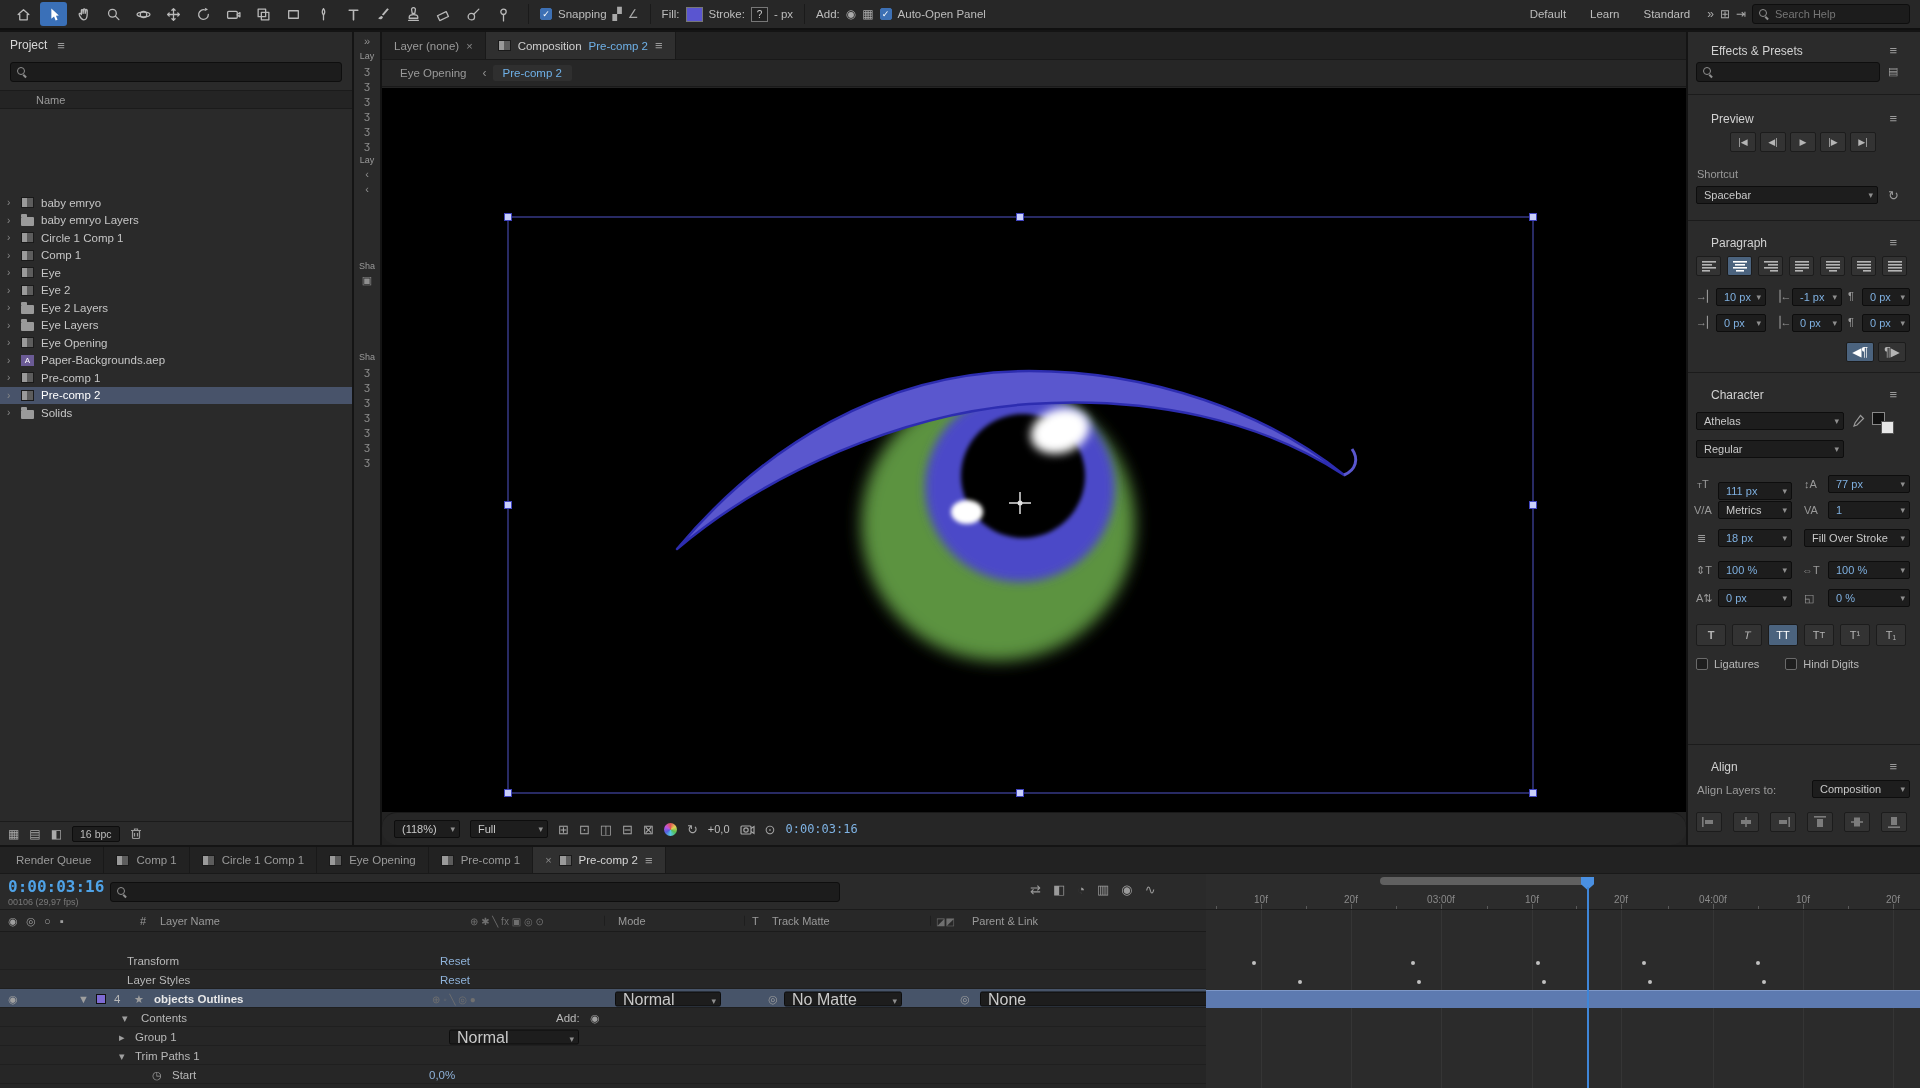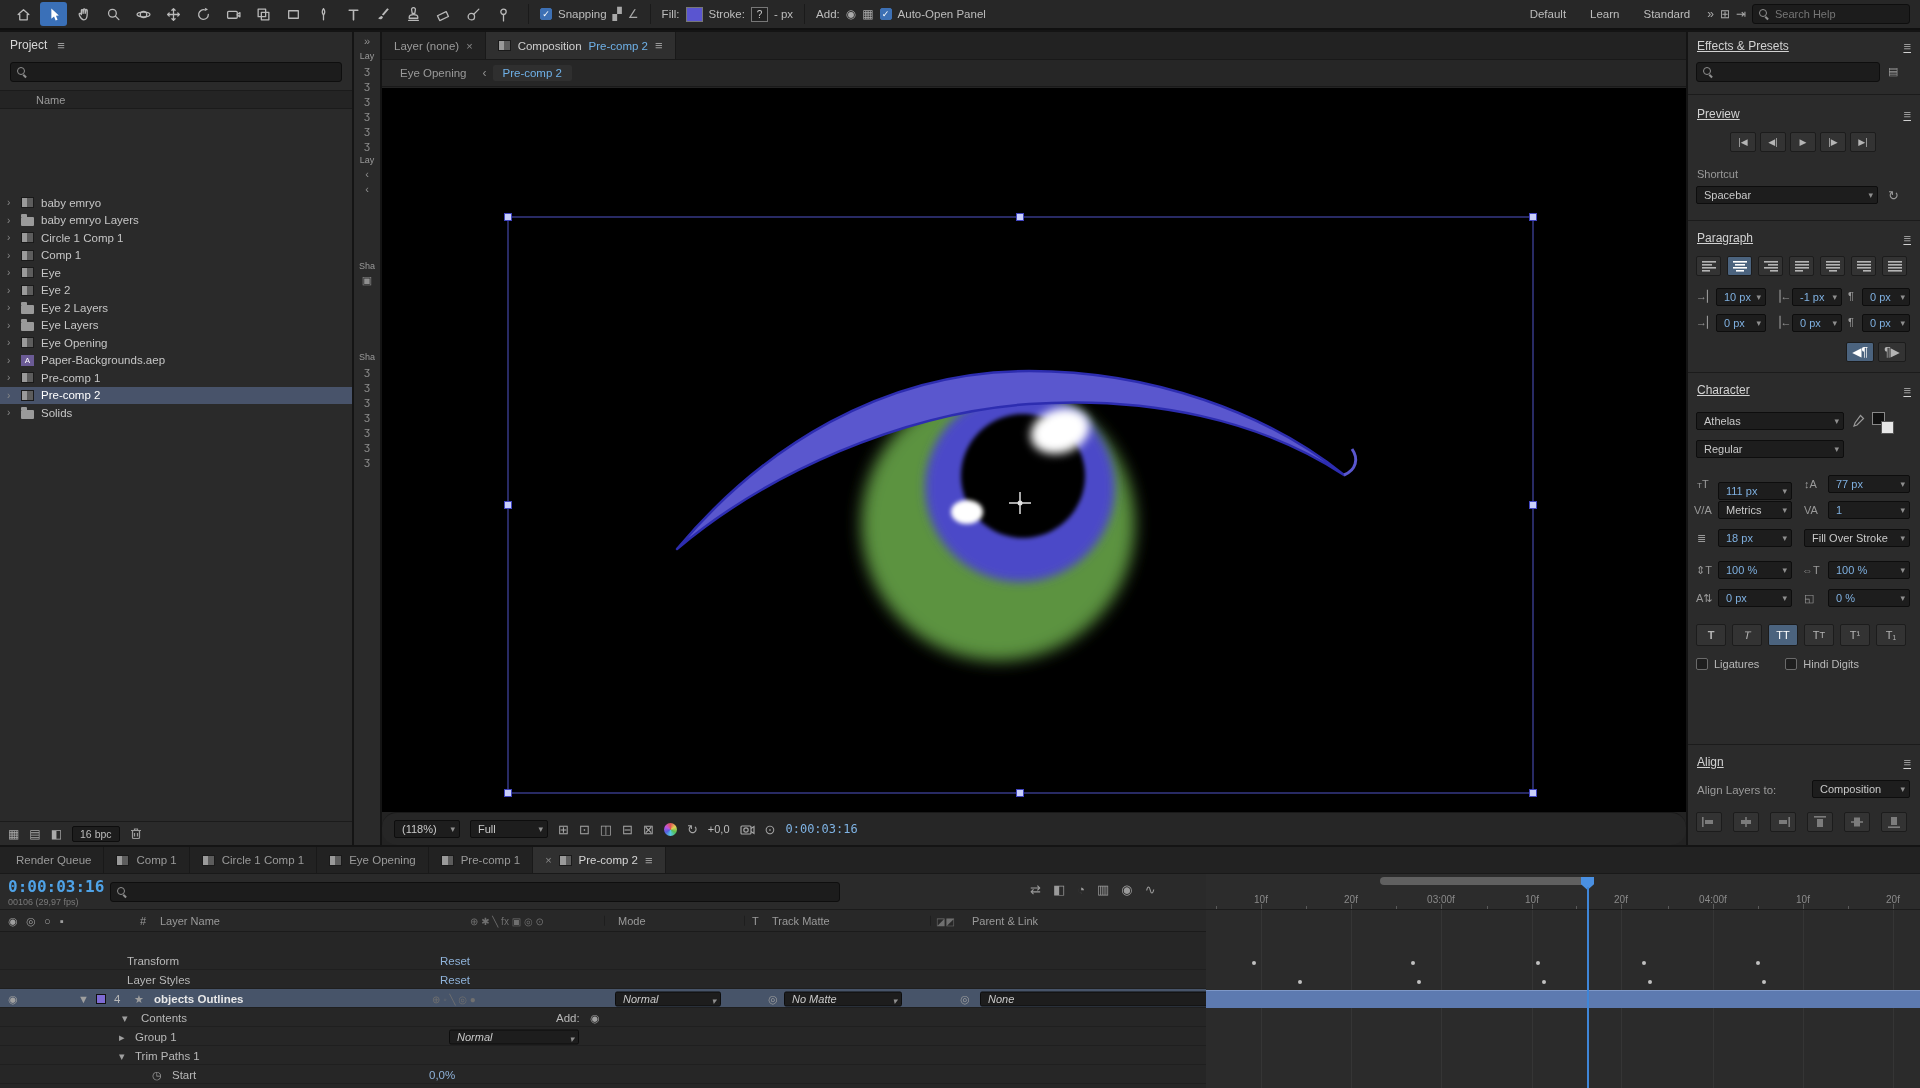--- a/index.html
+++ b/index.html
@@ -78,21 +78,21 @@
   .v-canvas{position:absolute;left:0;right:0;top:56px;bottom:33px;background:#000;overflow:hidden;}
   .v-canvas svg{position:absolute;left:0;top:0;}
   .v-foot{position:absolute;left:0;right:0;bottom:0;height:33px;background:#262626;border-top:1px solid #191919;display:flex;align-items:center;gap:10px;padding:0 12px;border-radius:15px;}
   .vicon{color:#a5a5a5;font-size:13px;}
   .cmgmt{width:13px;height:13px;border-radius:50%;background:conic-gradient(#e05555,#e0d055,#55c055,#55c8e0,#5560e0,#c055e0,#e05555);}
   .tc{color:#7fb3e4;font-size:12px;}
 
   
   .rightcol{left:1688px;top:32px;width:232px;height:813px;background:#2b2b2b;}
   .rightcol>div,.rightcol>span{position:absolute;}
-  .sec-h{left:0;right:0;height:24px;display:flex;justify-content:space-between;align-items:center;padding:0 9px;color:#d2d2d2;font-size:12px;text-decoration:underline;}
+  .sec-h{left:0;right:0;height:24px;display:flex;justify-content:space-between;align-items:flex-end;padding:0 23px;color:#d2d2d2;font-size:12px;}
   .mini-ic{color:#9a9a9a;font-size:11px;white-space:nowrap;}
   .mini-ic i{font-style:normal;font-size:8px;}
   .btn{display:inline-flex;align-items:center;justify-content:center;background:#333;border:1px solid #1c1c1c;border-radius:2px;color:#b5b5b5;}
   .btn.on{background:#4b637e;color:#fff;}
   .btn svg{fill:currentColor;}
   .cbrow{display:flex;align-items:center;gap:6px;color:#b9b9b9;font-size:11px;}
   .dimbtn{color:#7c7c7c;}
 
   
   .timeline{left:0;top:847px;width:1920px;height:241px;background:#262626;}
@@ -118,21 +118,21 @@
   .t-rows{position:absolute;left:0;top:85px;width:1206px;bottom:0;overflow:hidden;}
   .t-row{position:absolute;left:0;width:1206px;height:19px;background:#262626;box-shadow:inset 0 -1px #1f1f1f;overflow:hidden;}
   .t-row.sel{background:#475469;}
   .t-row>*{position:absolute;top:50%;transform:translateY(-50%);white-space:nowrap;}
   .t-lab{color:#b8b8b8;font-size:11.5px;}
   .t-name{color:#e8e8e8;font-size:11.5px;}
   .t-link{color:#8fb3da;font-size:11.5px;}
   .t-ic{color:#9f9f9f;font-size:11px;}
   .t-dim{color:#6f6f6f;font-size:10px;}
   .chip{width:10px;height:10px;background:#7e6bd3;border:1px solid #101010;}
-  .t-row .dd{height:15px;line-height:13px;font-size:11px;font-style:italic;}
+  .t-row .dd{height:15px;line-height:13px;font-size:16px;}
   .ctiline{position:absolute;left:1587px;top:40px;bottom:0;width:2px;background:#3f86d8;}
   .ctihead{position:absolute;left:1581px;top:30px;width:13px;height:13px;background:#4a90e2;clip-path:polygon(0 0,100% 0,100% 55%,50% 100%,0 55%);}
 </style>
 </head>
 <body>
 
 <div id="app">
 
   <header class="toolbar">
     <div class="tools">

